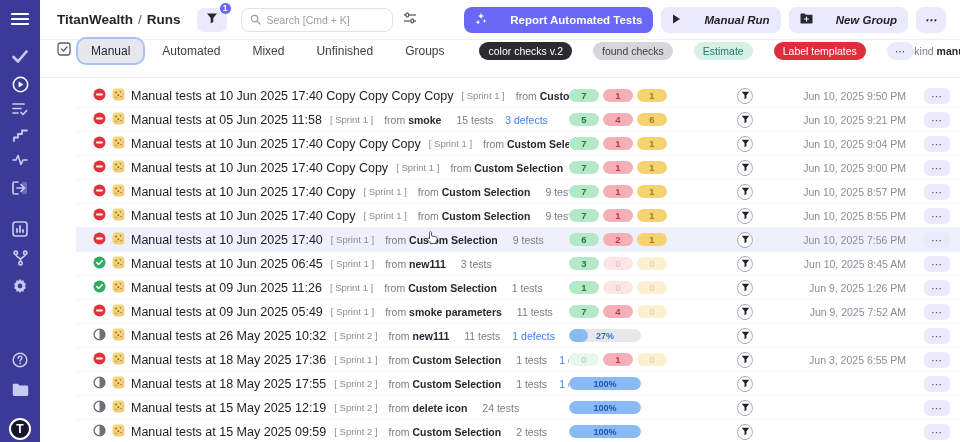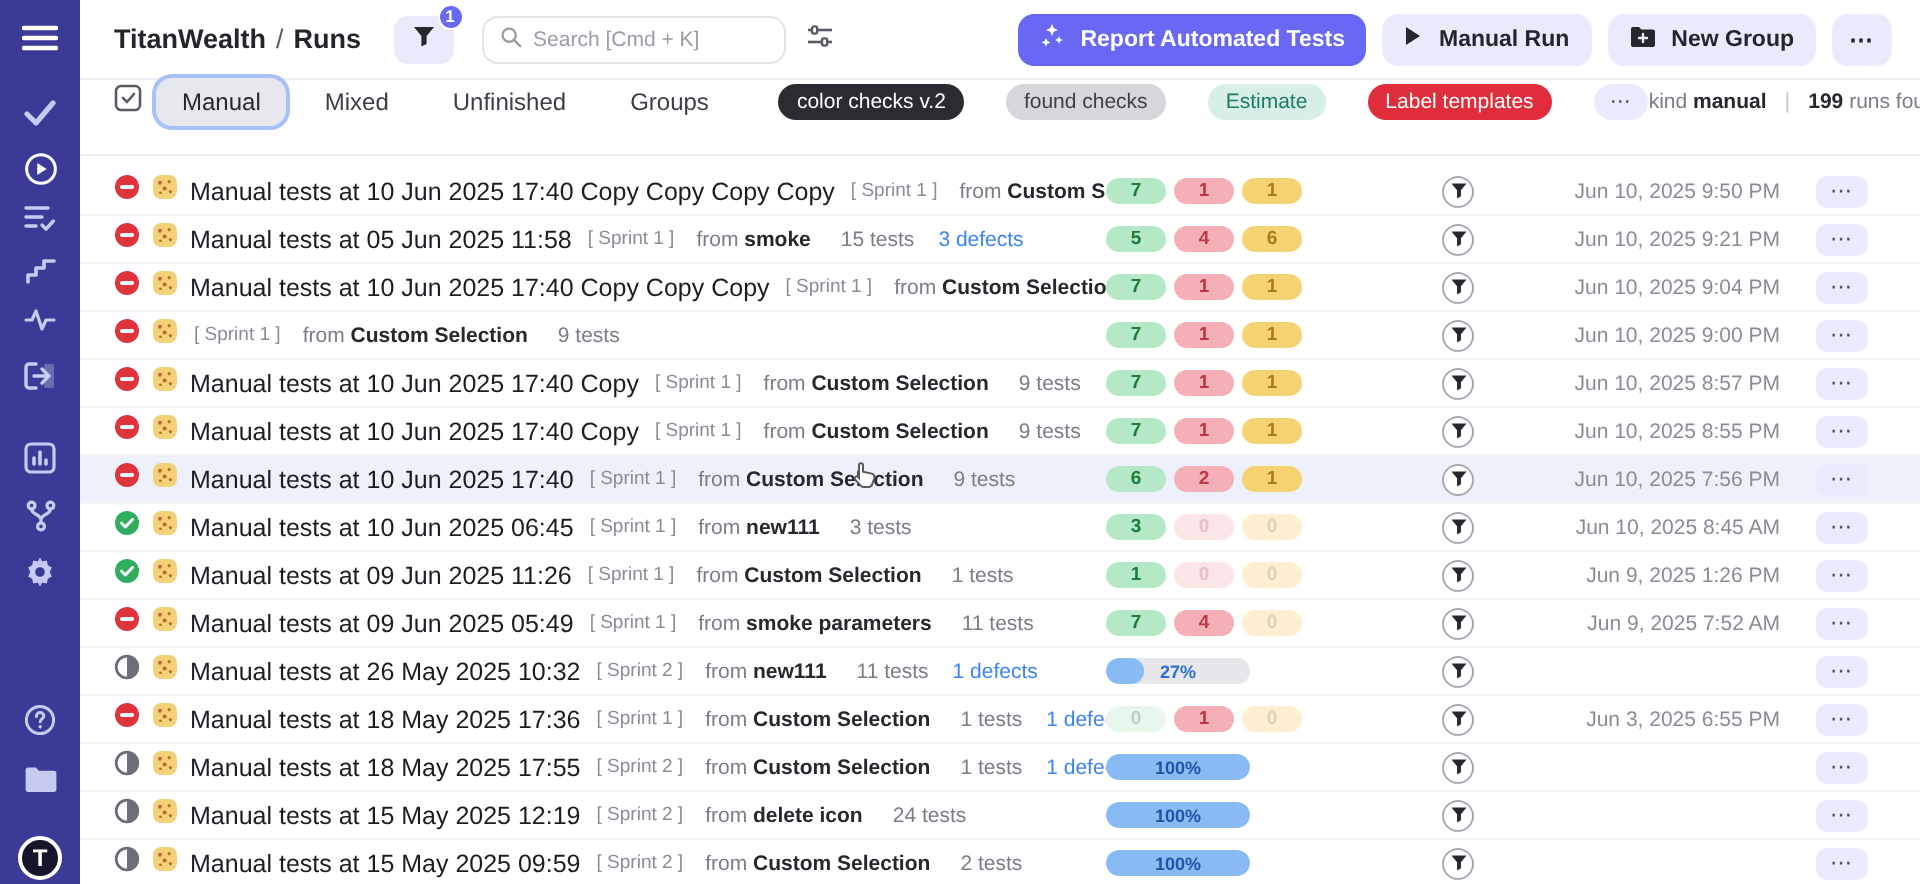--- a/index.html
+++ b/index.html
@@ -16,23 +16,23 @@
   .header { position:absolute; left:40px; top:0; width:920px; height:40px; background:#fff; border-bottom:1px solid #efeff3; display:flex; align-items:center; padding:0 14px 0 17px; }
   .brand { font-size:13.5px; font-weight:700; color:#23252b; white-space:nowrap; }
   .brand .crumb-div { font-weight:400; color:#5a5d66; padding:0 5px; }
   .filter-btn { position:relative; margin-left:16px; width:30px; height:24px; background:#e9ebfc; border:none; border-radius:7px; display:flex; align-items:center; justify-content:center; cursor:pointer; }
   .filter-badge { position:absolute; top:-6px; right:-5px; min-width:13px; height:13px; border-radius:7px; background:#6968f4; color:#fff; font-size:8.5px; font-weight:700; display:flex; align-items:center; justify-content:center; border:1.5px solid #fff; }
   .search-box { margin-left:14px; width:152px; height:24px; border:1px solid #e2e3e9; border-radius:8px; display:flex; align-items:center; padding:0 8px; gap:6px; background:#fff; }
   .search-box input { border:none; outline:none; width:110px; font-size:10.5px; color:#3c3f46; font-family:"Liberation Sans", sans-serif; background:transparent; }
   .search-box input::placeholder { color:#9a9da6; }
   .sliders-btn { margin-left:10px; border:none; background:transparent; cursor:pointer; display:flex; align-items:center; }
   .hdr-right { margin-left:auto; display:flex; align-items:center; gap:8px; }
-  .btn { height:26px; border:none; border-radius:8px; font-size:11.5px; font-weight:700; display:flex; align-items:center; gap:8px; padding:0 11px; cursor:pointer; font-family:"Liberation Sans", sans-serif; }
+  .btn { height:26px; border:none; border-radius:8px; font-size:11.5px; font-weight:700; display:flex; align-items:center; gap:23px; padding:0 11px; cursor:pointer; font-family:"Liberation Sans", sans-serif; }
   .btn-primary { background:#6968f4; color:#fff; }
-  .btn-light { background:#e9ebfc; color:#23252b; }
+  .btn-light { background:#e9ebfc; color:#23252b;font-style:italic; }
   .btn-more { width:30px; justify-content:center; padding:0; font-size:12px; letter-spacing:1px; }
 
   
   .tabbar { position:absolute; left:40px; top:41px; width:920px; height:37px; display:flex; align-items:center; padding:0 14px 17px 17px; border-bottom:1px solid #ececf1; background:#fff; }
   .selectall { border:none; background:transparent; cursor:pointer; display:flex; margin-right:7px; }
   .tab { border:none; background:transparent; font-size:12px; color:#3c3f46; padding:5px 13px; border-radius:8px; cursor:pointer; font-family:"Liberation Sans", sans-serif; white-space:nowrap; }
   .tab.active { background:#e7e8ee; box-shadow:0 0 0 2px #a8c1f8; font-weight:400; color:#26282e; }
   .tags { display:flex; align-items:center; gap:21px; margin-left:22px; }
   .tag { height:18px; border-radius:9px; font-size:10.5px; display:flex; align-items:center; padding:0 9px; cursor:pointer; white-space:nowrap; border:none; font-family:"Liberation Sans", sans-serif; }
   .tag-dark { background:#2b2b31; color:#fff; }
@@ -42,21 +42,21 @@
   .tag-more { background:#e9ebfc; color:#4b4e58; padding:0 8px; letter-spacing:1px; }
   .tab-right { margin-left:auto; display:flex; align-items:center; gap:9px; }
   .kind-text { font-size:10.5px; color:#7a7d86; white-space:nowrap; }
   .kind-text b { color:#26282e; }
   .vdiv { color:#c9cbd2; font-size:11px; }
   .count-text { font-size:10.5px; color:#7a7d86; white-space:nowrap; }
   .count-text b { color:#26282e; }
 
   
   .table { position:absolute; left:40px; top:78px; width:920px; padding-top:6px; }
-  .row { height:24px; display:grid; grid-template-columns:1fr 150px 52px 135px 44px; align-items:center; padding:0 26px 0 17px; border-bottom:1px solid #f4f4f7; cursor:pointer; }
+  .row { height:24px; display:grid; grid-template-columns:1fr 150px 52px 135px 44px; align-items:center; padding:0 10px 0 17px; border-bottom:1px solid #f4f4f7; cursor:pointer;margin-left:36px; }
   .row.hl { background:#eef0fc; }
   .rcell1 { display:flex; align-items:center; gap:6px; min-width:0; overflow:hidden; white-space:nowrap; }
   .rtitle { font-size:12.5px; color:#1b1d22; }
   .rsprint { font-size:9.5px; color:#8a8d96; margin-left:2px; }
   .rfrom { font-size:10.5px; color:#7a7d86; margin-left:5px; }
   .rsource { font-size:10.5px; font-weight:700; color:#26282e; }
   .rtests { font-size:10.5px; color:#7a7d86; margin-left:9px; }
   .rdefects { font-size:10.5px; color:#3b82f6; margin-left:6px; cursor:pointer; }
   .badges { display:flex; gap:4px; }
   .badge { min-width:30px; height:13px; border-radius:7px; font-size:9.5px; font-weight:700; display:flex; align-items:center; justify-content:center; }
@@ -260,20 +260,21 @@
   <button class="selectall">
     <span>
       <svg width="14" height="14" viewBox="0 0 14 14">
           <rect x="1" y="1" width="12" height="12" rx="2.5" fill="none" stroke="#5a5d66" stroke-width="1.3"></rect>
           <path d="M4.5 7l2 2 3.5-4" fill="none" stroke="#5a5d66" stroke-width="1.3" stroke-linecap="round" stroke-linejoin="round"></path>
         </svg>
     </span>
   </button>
   <div id="tabs-holder" style="display:flex;align-items:center;gap:6px;">
       <button class="tab active">Manual</button>
+      <button class="tab">Automated</button>
       <button class="tab">Mixed</button>
       <button class="tab">Unfinished</button>
       <button class="tab">Groups</button>
     </div>
   <div class="tags" id="tags-holder">
       <button class="tag tag-dark">color checks v.2</button>
       <button class="tag tag-gray">found checks</button>
       <button class="tag tag-teal">Estimate</button>
       <button class="tag tag-red">Label templates</button>
       <button class="tag tag-more">⋯</button>
@@ -407,20 +408,21 @@
             <rect x="3" y="5.5" width="7" height="2" rx="1" fill="#fff"></rect>
           </svg></span>
         <span><svg width="13" height="13" viewBox="0 0 13 13">
             <rect x="0.5" y="0.5" width="12" height="12" rx="4" fill="#f4d178"></rect>
             <circle cx="4" cy="4.4" r="1" fill="#a8702c"></circle>
             <circle cx="8.6" cy="3.8" r=".8" fill="#a8702c"></circle>
             <circle cx="6.3" cy="7.2" r="1" fill="#a8702c"></circle>
             <circle cx="9.2" cy="8.8" r=".8" fill="#a8702c"></circle>
             <circle cx="4.2" cy="9.4" r=".7" fill="#a8702c"></circle>
           </svg></span>
+        <span class="rtitle">Manual tests at 10 Jun 2025 17:40 Copy Copy</span>
         <span class="rsprint">[ Sprint 1 ]</span>
         <span class="rfrom">from <span class="rsource">Custom Selection</span></span>
         <span class="rtests">9 tests</span>
       </div>
       <div>
         <span class="badges">
           <span class="badge g">7</span>
           <span class="badge r">1</span>
           <span class="badge y">1</span>
         </span>

